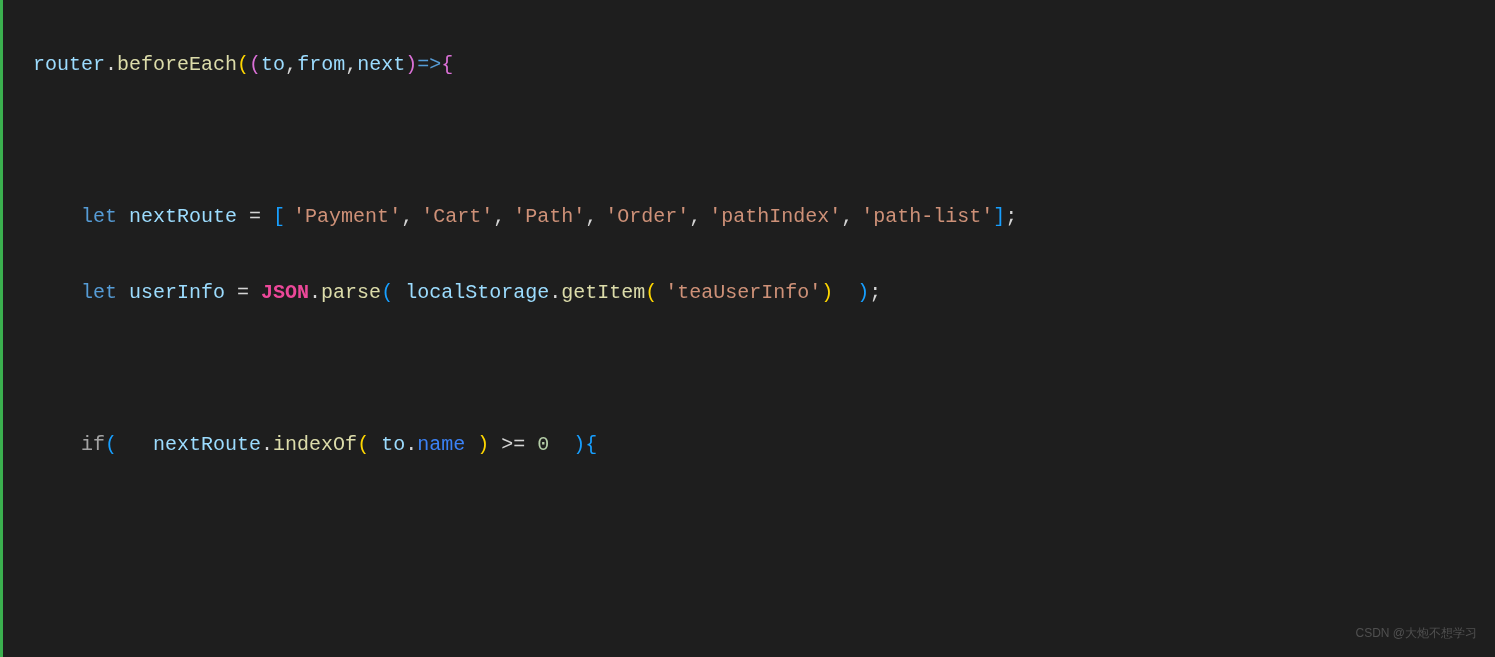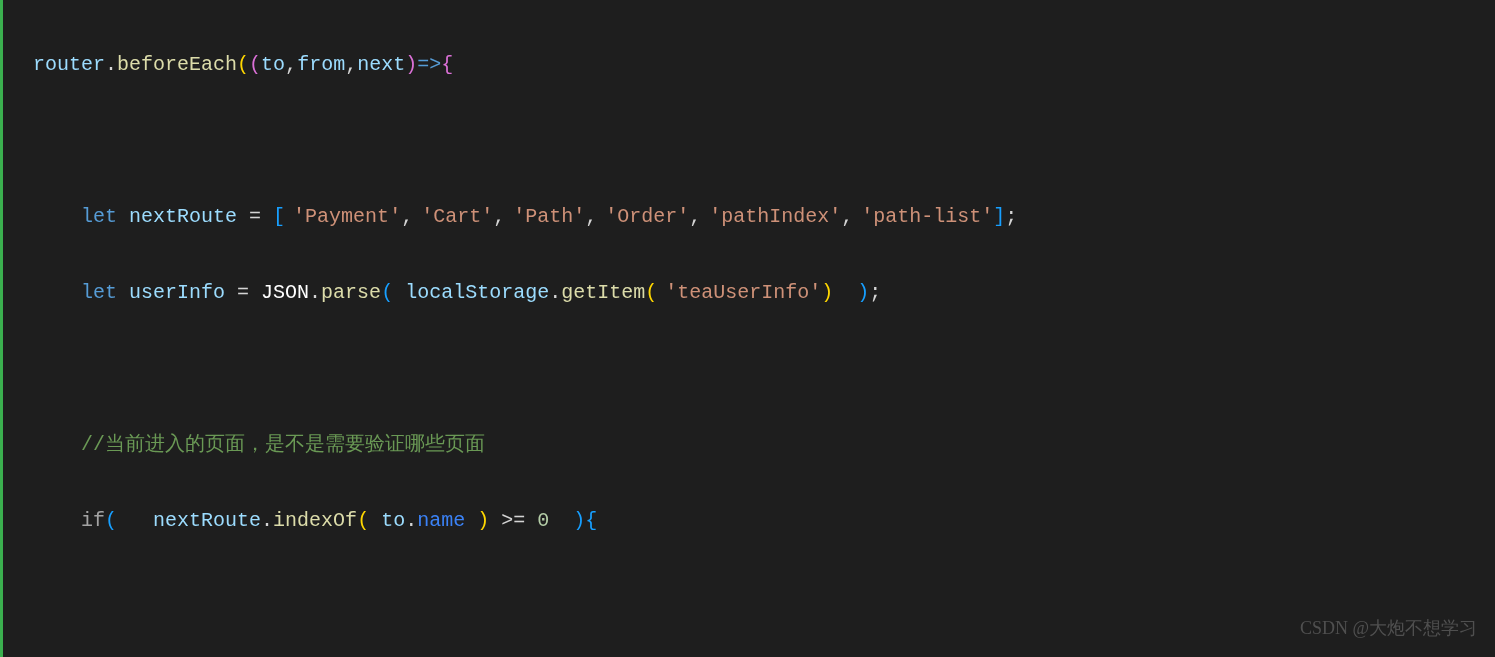--- a/index.html
+++ b/index.html
@@ -35,43 +35,42 @@
     .tk-func { color: #dcdcaa; }
     .tk-paren-y { color: #ffd700; }
     .tk-paren-p { color: #da70d6; }
     .tk-paren-b { color: #179fff; }
     .tk-kw { color: #569cd6; }
     .tk-kw-ctrl { color: #a3a3a3; }
     .tk-str { color: #ce9178; margin-left: 8px; }
     .tk-num { color: #b5cea8; }
     .tk-comment { color: #6a9955; }
     .tk-op { color: #d4d4d4; }
-    .tk-class { color: #ffffff; }
+    .tk-class { color: #ec4899; font-weight: bold; }
     .watermark {
       position: absolute;
       right: 18px;
       bottom: 12px;
       color: #6a6a6a;
-      font-size: 18px;
+      font-size: 12px;
       opacity: 0.65;
-      font-family: Liberation Serif, serif;
+      font-family: Liberation Sans, sans-serif;
     }
   </style>
 </head>
 <body>
 
 <div class="editor">
   <div class="gutter-bar"></div>
   <div class="code-area">
 <div class="line"><span class="tk-var">router</span><span class="tk-op">.</span><span class="tk-func">beforeEach</span><span class="tk-paren-y">(</span><span class="tk-paren-p">(</span><span class="tk-var">to</span><span class="tk-op">,</span><span class="tk-var">from</span><span class="tk-op">,</span><span class="tk-var">next</span><span class="tk-paren-p">)</span><span class="tk-kw">=&gt;</span><span class="tk-paren-p">{</span></div>
 <div class="line"></div>
 <div class="line">    <span class="tk-kw">let</span> <span class="tk-var">nextRoute</span><span class="tk-op"> = </span><span class="tk-paren-b">[</span><span class="tk-str">'Payment'</span><span class="tk-op">,</span><span class="tk-str">'Cart'</span><span class="tk-op">,</span><span class="tk-str">'Path'</span><span class="tk-op">,</span><span class="tk-str">'Order'</span><span class="tk-op">,</span><span class="tk-str">'pathIndex'</span><span class="tk-op">,</span><span class="tk-str">'path-list'</span><span class="tk-paren-b">]</span><span class="tk-op">;</span></div>
 <div class="line">    <span class="tk-kw">let</span> <span class="tk-var">userInfo</span><span class="tk-op"> = </span><span class="tk-class">JSON</span><span class="tk-op">.</span><span class="tk-func">parse</span><span class="tk-paren-b">(</span> <span class="tk-var">localStorage</span><span class="tk-op">.</span><span class="tk-func">getItem</span><span class="tk-paren-y">(</span><span class="tk-str">'teaUserInfo'</span><span class="tk-paren-y">)</span>  <span class="tk-paren-b">)</span><span class="tk-op">;</span></div>
 <div class="line"></div>
-<div class="line">    <span class="tk-comment">//当前进入的页面，是不是需要验证哪些页面</span></div>
 <div class="line">    <span class="tk-kw-ctrl">if</span><span class="tk-paren-b">(</span>   <span class="tk-var">nextRoute</span><span class="tk-op">.</span><span class="tk-func">indexOf</span><span class="tk-paren-y">(</span> <span class="tk-var">to</span><span class="tk-op">.</span><span class="tk-prop">name</span> <span class="tk-paren-y">)</span><span class="tk-op"> &gt;= </span><span class="tk-num">0</span>  <span class="tk-paren-b">)</span><span class="tk-paren-b">{</span></div>
 <div class="line">         </div>
 
 
 
 
 
 
   </div>
 </div>

